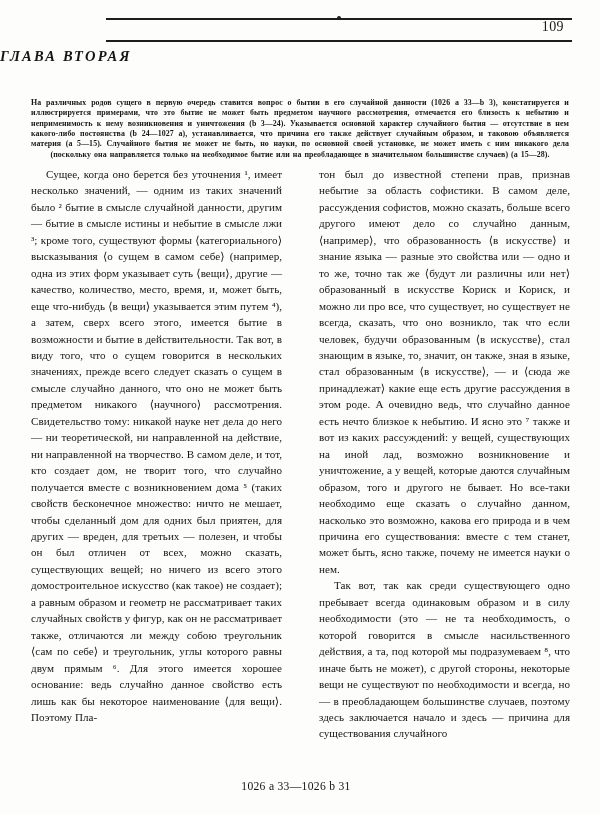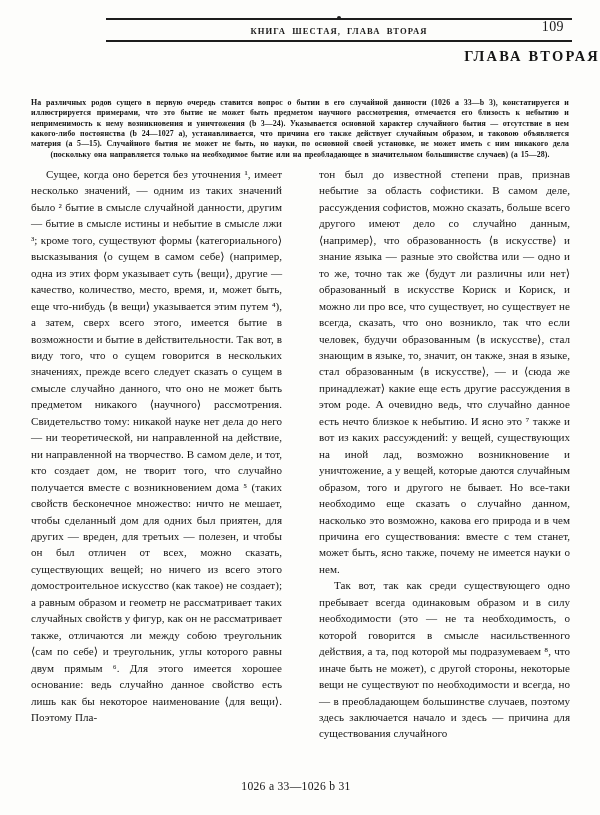--- a/index.html
+++ b/index.html
@@ -79,21 +79,22 @@
     color: #1a1a1a;
     letter-spacing: 0.4px;
   }
 
   
   .chapter-title {
     position: absolute;
     top: 48px;
     left: 0;
     width: 100%;
-    text-align: right;
+    text-align: left;
+    font-style: italic;
     font-weight: 700;
     font-size: 14.5px;
     letter-spacing: 2.2px;
     color: #161616;
   }
 
   
   .synopsis {
     position: absolute;
     top: 72px;
@@ -112,21 +113,22 @@
   }
 
   
   .body-cols {
     position: absolute;
     top: 166px;
     left: 31px;
     width: 539px;
     height: 600px;
     display: flex;
-    justify-content: space-between;
+    justify-content: flex-end;
+    gap: 37px;
   }
   .col {
     width: 251px;
     font-size: 11.1px;
     line-height: 16.45px;
     text-align: justify;
     letter-spacing: 0.01px;
     color: #151515;
     hyphens: none;
   }
@@ -146,23 +148,20 @@
   }
 </style>
 </head>
 <body>
 
 <div class="page">
 
   <div class="runhead-wrap">
     <div class="rule-top"></div>
     <div class="rule-bottom"></div>
-    <div class="runhead">
-      <span class="runhead-title">КНИГА ШЕСТАЯ, ГЛАВА ВТОРАЯ</span>
-    </div>
     <span class="runhead-page">109</span>
   </div>
 
   <div class="chapter-title">ГЛАВА ВТОРАЯ</div>
 
   <div class="synopsis">На различных родов сущего в первую очередь ставится вопрос о бытии в его случайной данности (1026 a 33—b 3), констатируется и иллюстрируется примерами, что это бытие не может быть предметом научного рассмотрения, отмечается его близость к небытию и неприменимость к нему возникновения и уничтожения (b 3—24). Указывается основной характер случайного бытия — отсутствие в нем какого-либо постоянства (b 24—1027 a), устанавливается, что причина его также действует случайным образом, и таковою объявляется материя (a 5—15). Случайного бытия не может не быть, но науки, по основной своей установке, не может иметь с ним никакого дела (поскольку она направляется только на необходимое бытие или на преобладающее в значительном большинстве случаев) (a 15—28).</div>
 
   <div class="body-cols">
     <div class="col">
       <p>Сущее, когда оно берется без уточнения ¹, имеет несколько значений, — одним из таких значений было ² бытие в смысле случайной данности, другим — бытие в смысле истины и небытие в смысле лжи ³; кроме того, существуют формы ⟨категориального⟩ высказывания ⟨о сущем в самом себе⟩ (например, одна из этих форм указывает суть ⟨вещи⟩, другие — качество, количество, место, время, и, может быть, еще что-нибудь ⟨в вещи⟩ указывается этим путем ⁴), а затем, сверх всего этого, имеется бытие в возможности и бытие в действительности. Так вот, в виду того, что о сущем говорится в нескольких значениях, прежде всего следует сказать о сущем в смысле случайно данного, что оно не может быть предметом никакого ⟨научного⟩ рассмотрения. Свидетельство тому: никакой науке нет дела до него — ни теоретической, ни направленной на действие, ни направленной на творчество. В самом деле, и тот, кто создает дом, не творит того, что случайно получается вместе с возникновением дома ⁵ (таких свойств бесконечное множество: ничто не мешает, чтобы сделанный дом для одних был приятен, для других — вреден, для третьих — полезен, и чтобы он был отличен от всех, можно сказать, существующих вещей; но ничего из всего этого домостроительное искусство (как такое) не создает); а равным образом и геометр не рассматривает таких случайных свойств у фигур, как он не рассматривает также, отличаются ли между собою треугольник ⟨сам по себе⟩ и треугольник, углы которого равны двум прямым ⁶. Для этого имеется хорошее основание: ведь случайно данное свойство есть лишь как бы некоторое наименование ⟨для вещи⟩. Поэтому Пла-</p>

